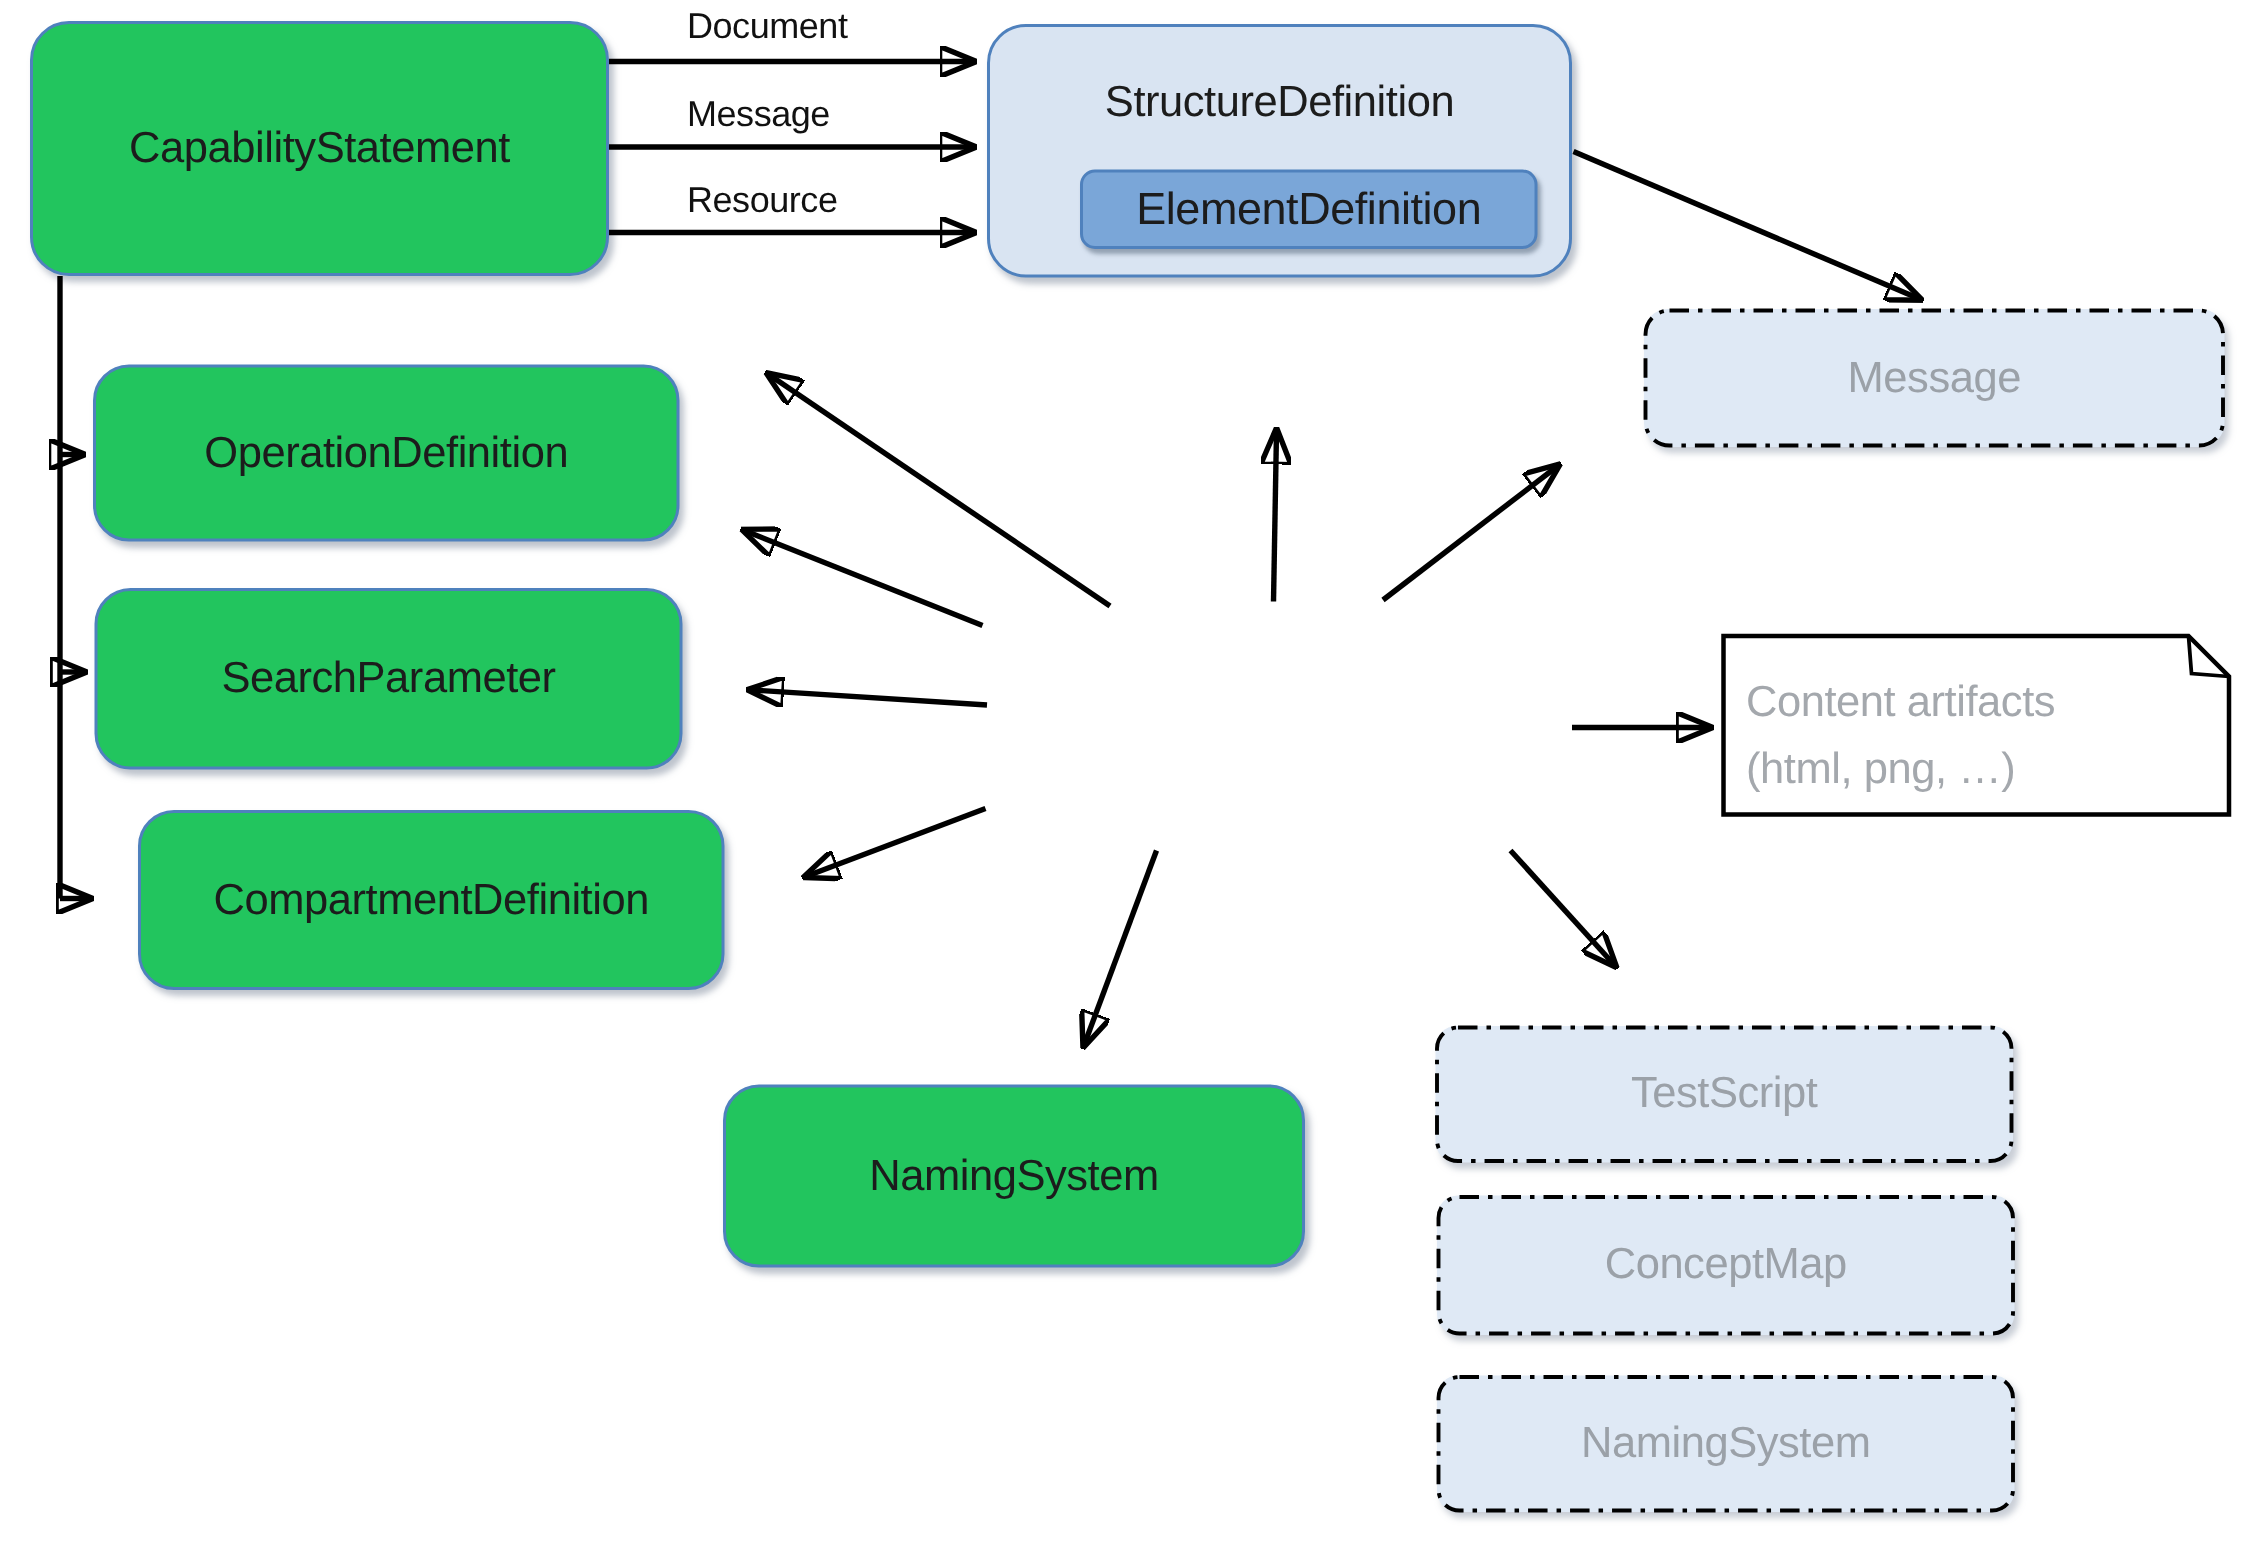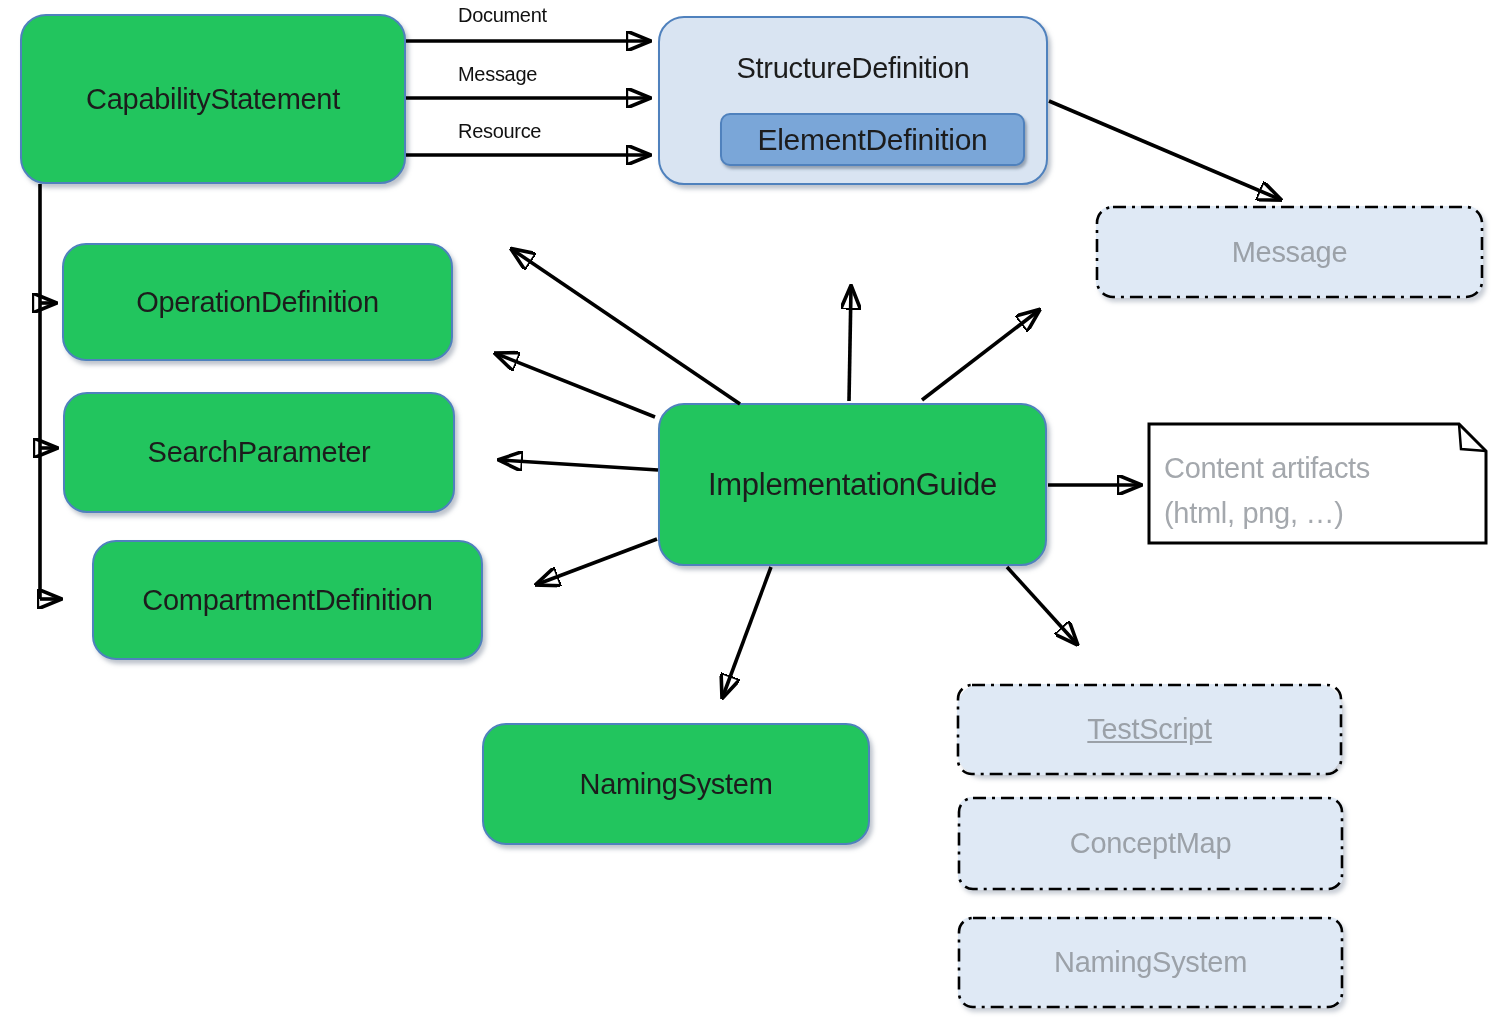--- a/index.html
+++ b/index.html
@@ -21,21 +21,21 @@
   .inner{
     background:#7aa6d8;border:2.5px solid #4f81bd;border-radius:10px;
     box-shadow:2px 3px 3px rgba(90,105,125,0.55);font-size:30px;
   }
   .ghost{
     background:#dfe9f5;border:none;border-radius:16px;color:#9ba1a8;
     box-shadow:3px 4px 4px rgba(150,160,175,0.5);
   }
   .ig{font-size:31px;}
   .edge-label{
-    position:absolute;font-size:20px;color:#111;white-space:nowrap;letter-spacing:-0.3px;
+    position:absolute;font-size:24px;color:#111;white-space:nowrap;letter-spacing:-0.3px;
   }
   .note-text{
     position:absolute;left:1164px;top:446px;width:310px;z-index:10;
     font-size:29px;line-height:45px;color:#a4a8ad;text-align:left;
   }
   svg.overlay{position:absolute;left:0;top:0;z-index:5;pointer-events:none;}
   svg.overlay path,svg.overlay rect,svg.overlay line{fill:none;stroke:#000;}
 </style>
 </head>
 <body>
@@ -62,29 +62,26 @@
   </div>
 
   <div class="node solid" style="left:63px;top:392px;width:392px;height:121px;border-radius:24px;">
     <span>SearchParameter</span>
   </div>
 
   <div class="node solid" style="left:67px;top:540px;width:391px;height:120px;border-radius:24px;margin-left:25px;">
     <span>CompartmentDefinition</span>
   </div>
 
-  <div class="node solid ig" style="left:658px;top:403px;width:389px;height:163px;">
-    <span>ImplementationGuide</span>
-  </div>
 
   <div class="node solid" style="left:482px;top:723px;width:388px;height:122px;border-radius:24px;">
     <span>NamingSystem</span>
   </div>
 
-  <div class="node ghost" style="left:957px;top:684px;width:385px;height:91px;border-radius:24px;text-decoration:underline;">
+  <div class="node ghost" style="left:957px;top:684px;width:385px;height:91px;border-radius:14px;">
     <span>TestScript</span>
   </div>
 
   <div class="node ghost" style="left:958px;top:797px;width:385px;height:93px;border-radius:14px;">
     <span>ConceptMap</span>
   </div>
 
   <div class="node ghost" style="left:958px;top:917px;width:385px;height:91px;border-radius:14px;">
     <span>NamingSystem</span>
   </div>

